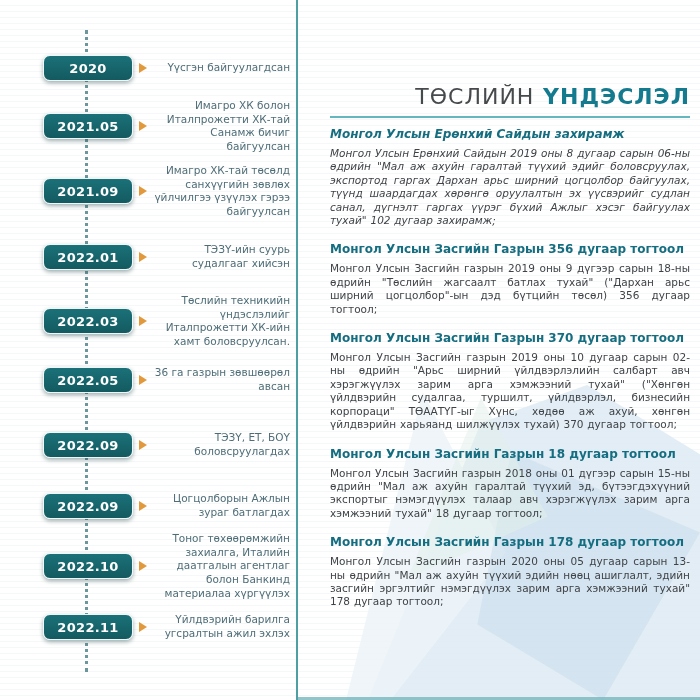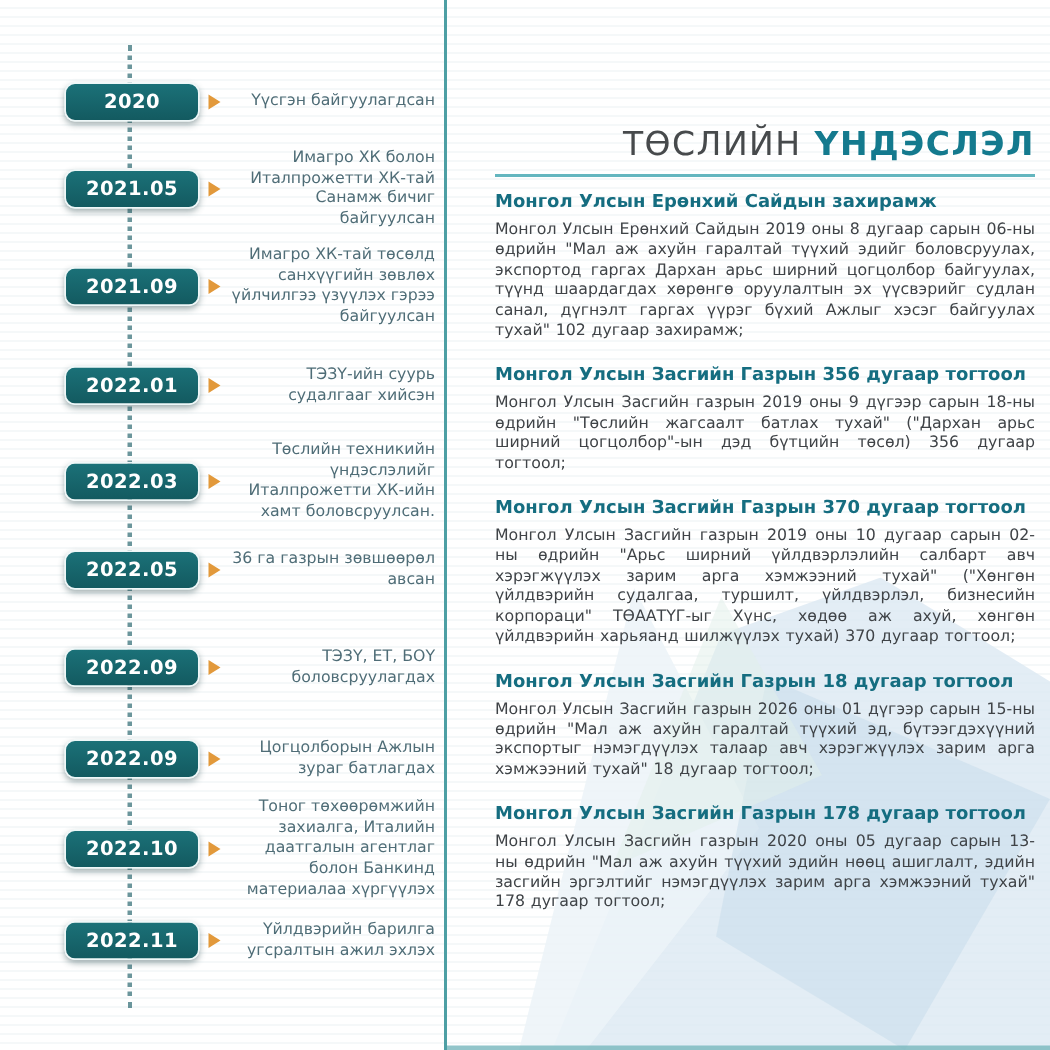--- a/index.html
+++ b/index.html
@@ -60,21 +60,21 @@
   .content{position:relative;padding:0 10px 0 32px;}
   .page-title{
     margin:84px 0 0 0;text-align:right;font-size:22px;letter-spacing:1px;
     white-space:nowrap;
   }
   .title-main{color:#474a4c;font-weight:400;}
   .title-accent{color:#147a8e;font-weight:800;}
   .title-underline{margin-top:7px;height:2px;background:#64b6bf;}
 
   .section{margin-top:15px;}
-  .section.first{margin-top:9px;}
+  .section.first{margin-top:9px;font-style:italic;}
   .sec-heading{
     margin:0 0 5px 0;color:#156d80;font-size:12px;font-weight:bold;line-height:1.25;
   }
   .sec-body{
     margin:0;color:#3f4347;font-size:10.5px;line-height:13.4px;
     text-align:justify;text-align-last:left;word-spacing:.5px;
   }
 </style>
 </head>
 <body>
@@ -190,21 +190,21 @@
         <p class="sec-body">Монгол Улсын Засгийн газрын 2019 оны 9 дүгээр сарын 18-ны өдрийн "Төслийн жагсаалт батлах тухай" ("Дархан арьс ширний цогцолбор"-ын дэд бүтцийн төсөл) 356 дугаар тогтоол;</p>
       </div>
 
       <div class="section">
         <h2 class="sec-heading">Монгол Улсын Засгийн Газрын 370 дугаар тогтоол</h2>
         <p class="sec-body">Монгол Улсын Засгийн газрын 2019 оны 10 дугаар сарын 02-ны өдрийн "Арьс ширний үйлдвэрлэлийн салбарт авч хэрэгжүүлэх зарим арга хэмжээний тухай" ("Хөнгөн үйлдвэрийн судалгаа, туршилт, үйлдвэрлэл, бизнесийн корпораци" ТӨААТҮГ-ыг Хүнс, хөдөө аж ахуй, хөнгөн үйлдвэрийн харьяанд шилжүүлэх тухай) 370 дугаар тогтоол;</p>
       </div>
 
       <div class="section">
         <h2 class="sec-heading">Монгол Улсын Засгийн Газрын 18 дугаар тогтоол</h2>
-        <p class="sec-body">Монгол Улсын Засгийн газрын 2026 оны 01 дүгээр сарын 15-ны өдрийн "Мал аж ахуйн гаралтай түүхий эд, бүтээгдэхүүний экспортыг нэмэгдүүлэх талаар авч хэрэгжүүлэх зарим арга хэмжээний тухай" 18 дугаар тогтоол;</p>
+        <p class="sec-body">Монгол Улсын Засгийн газрын 2018 оны 01 дүгээр сарын 15-ны өдрийн "Мал аж ахуйн гаралтай түүхий эд, бүтээгдэхүүний экспортыг нэмэгдүүлэх талаар авч хэрэгжүүлэх зарим арга хэмжээний тухай" 18 дугаар тогтоол;</p>
       </div>
 
       <div class="section">
         <h2 class="sec-heading">Монгол Улсын Засгийн Газрын 178 дугаар тогтоол</h2>
         <p class="sec-body">Монгол Улсын Засгийн газрын 2020 оны 05 дугаар сарын 13-ны өдрийн "Мал аж ахуйн түүхий эдийн нөөц ашиглалт, эдийн засгийн эргэлтийг нэмэгдүүлэх зарим арга хэмжээний тухай" 178 дугаар тогтоол;</p>
       </div>
 
     </div>
   </div>
 

